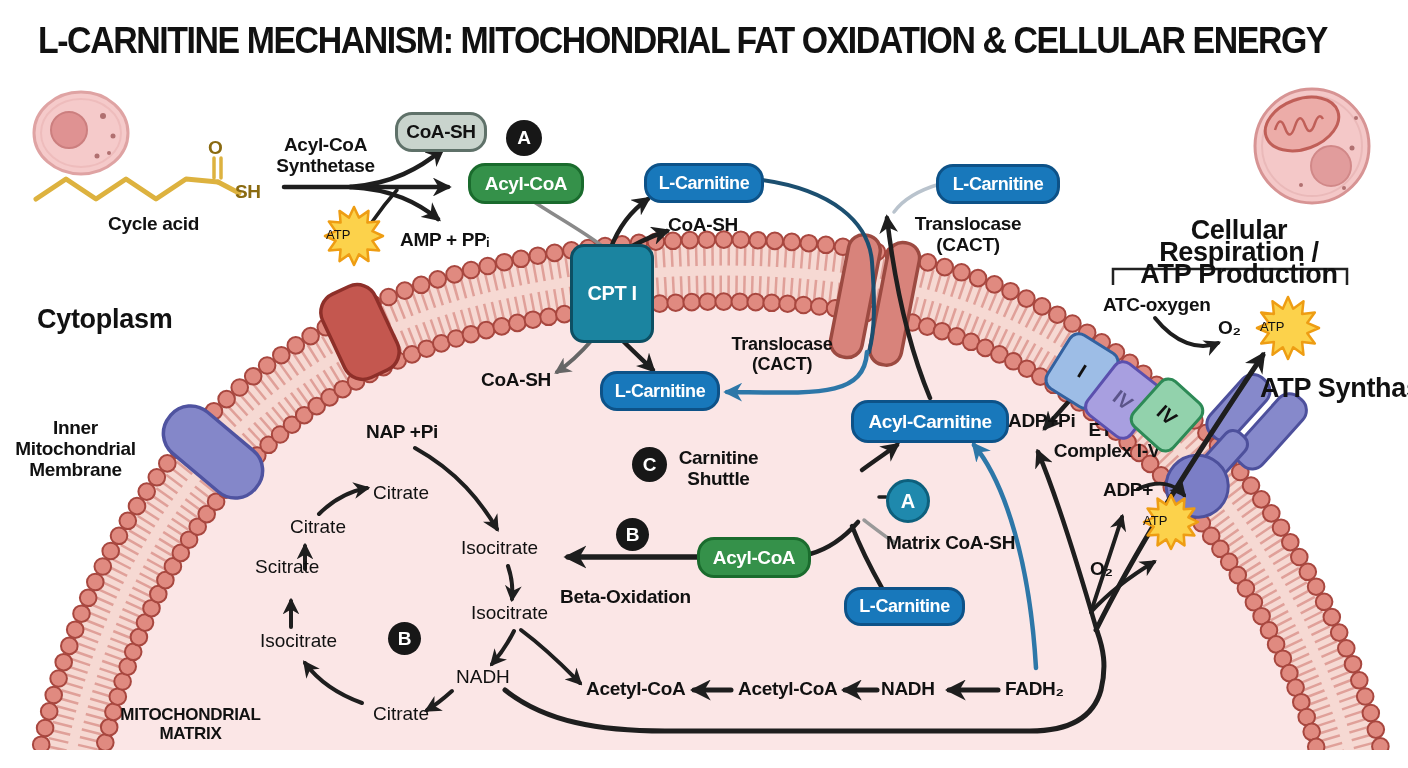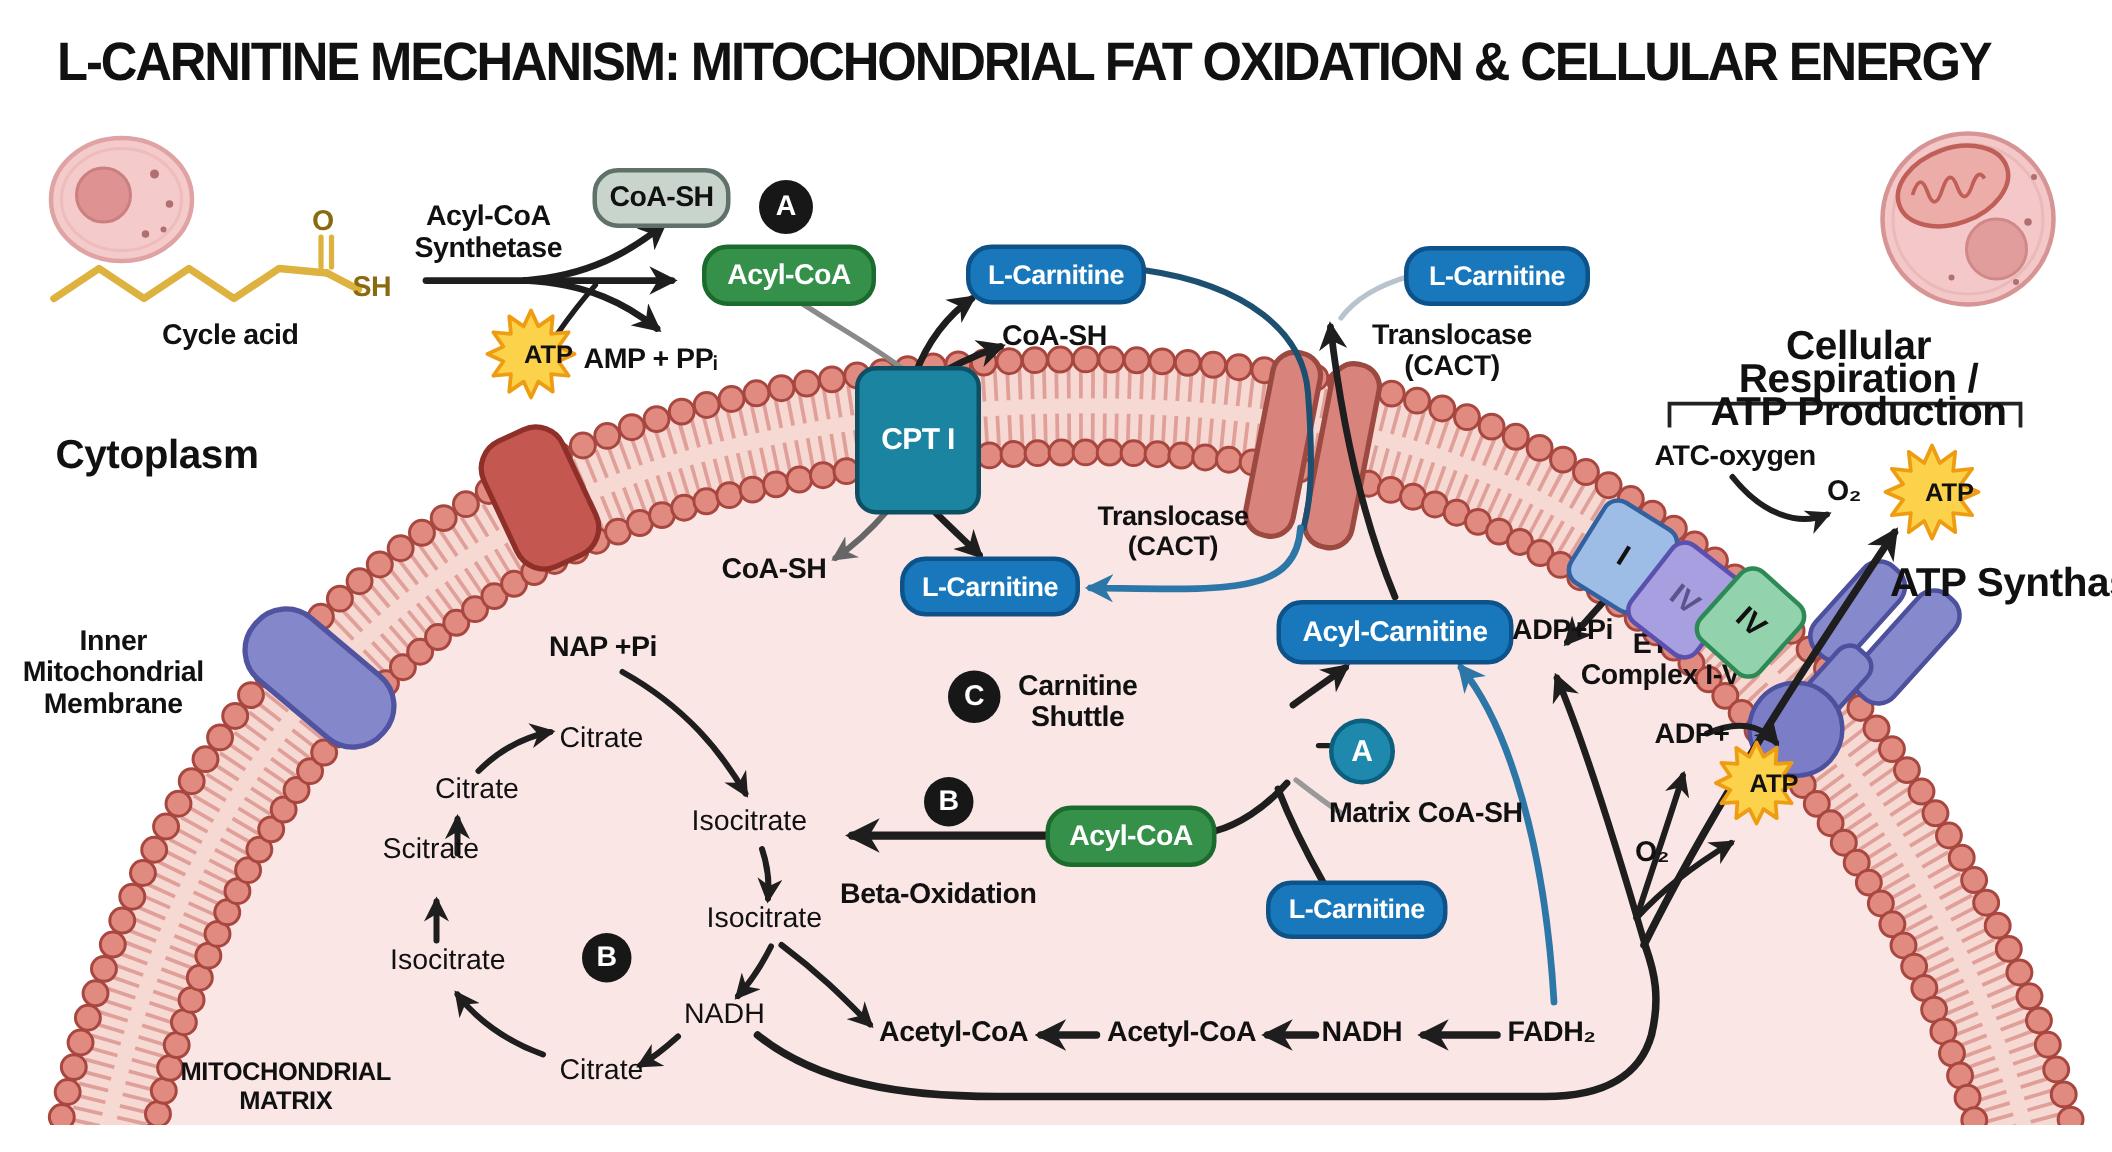--- a/index.html
+++ b/index.html
@@ -23,21 +23,21 @@
   .ebox.teal{background:var(--teal,#1b84a0);border:3px solid #0d4f63;border-radius:14px;font-size:20px;}
   .ebox.green2{background:#2e9047;border:3px solid #155f26;border-radius:12px;font-size:20px;}
   .badge{position:absolute;z-index:3;border-radius:50%;background:var(--badge-black,#171717);color:#fff;
          display:flex;align-items:center;justify-content:center;font-weight:bold;font-size:19px;}
   .badge.teal-a{background:#1f89ad;border:3px solid #0d607d;font-size:20px;}
   .etcbox{position:absolute;z-index:3;border-radius:12px;display:flex;align-items:center;justify-content:center;
           font-weight:bold;font-size:20px;color:#111;}
   .etc1{background:var(--etc1,#9dbde6);border:3px solid #33619f;}
   .etc2{background:var(--etc2,#a89fe0);border:3px solid #5b50ae;color:rgba(40,35,80,.6);}
   .etc3{background:var(--etc3,#92d2ac);border:3px solid #2d8a56;}
-  .atp-lbl{position:absolute;z-index:3;width:56px;text-align:right;font-weight:bold;font-size:17px;}
+  .atp-lbl{position:absolute;z-index:3;width:56px;text-align:left;font-weight:normal;font-size:13px;}
 </style>
 </head>
 <body>
 
 <div id="scene">
 
 <svg id="base" width="1408" height="768" viewBox="0 0 1408 768">
   <defs>
     <marker id="mA" viewBox="0 0 10 10" refX="8" refY="5" markerWidth="4.2" markerHeight="4.2" orient="auto-start-reverse">
       <path d="M0,0 L10,5 L0,10 L3,5 Z" fill="#1e1e1e"></path>
@@ -379,33 +379,33 @@
 
   <g id="stars">
         <polygon points="354.0,207.0 358.9,217.6 368.5,210.9 367.4,222.6 379.1,221.5 372.4,231.1 383.0,236.0 372.4,240.9 379.1,250.5 367.4,249.4 368.5,261.1 358.9,254.4 354.0,265.0 349.1,254.4 339.5,261.1 340.6,249.4 328.9,250.5 335.6,240.9 325.0,236.0 335.6,231.1 328.9,221.5 340.6,222.6 339.5,210.9 349.1,217.6" fill="var(--star-yellow,#fcd24b)" stroke="var(--star-border,#ee9d13)" stroke-width="2.5" stroke-linejoin="round"></polygon>
         <polygon points="1288.0,297.0 1293.2,308.7 1303.5,301.2 1302.1,313.9 1314.8,312.5 1307.3,322.8 1319.0,328.0 1307.3,333.2 1314.8,343.5 1302.1,342.1 1303.5,354.8 1293.2,347.3 1288.0,359.0 1282.8,347.3 1272.5,354.8 1273.9,342.1 1261.2,343.5 1268.7,333.2 1257.0,328.0 1268.7,322.8 1261.2,312.5 1273.9,313.9 1272.5,301.2 1282.8,308.7" fill="var(--star-yellow,#fcd24b)" stroke="var(--star-border,#ee9d13)" stroke-width="2.5" stroke-linejoin="round"></polygon>
         <polygon points="1171.0,495.0 1175.7,504.6 1184.5,498.6 1183.7,509.3 1194.4,508.5 1188.4,517.3 1198.0,522.0 1188.4,526.7 1194.4,535.5 1183.7,534.7 1184.5,545.4 1175.7,539.4 1171.0,549.0 1166.3,539.4 1157.5,545.4 1158.3,534.7 1147.6,535.5 1153.6,526.7 1144.0,522.0 1153.6,517.3 1147.6,508.5 1158.3,509.3 1157.5,498.6 1166.3,504.6" fill="var(--star-yellow,#fcd24b)" stroke="var(--star-border,#ee9d13)" stroke-width="2.5" stroke-linejoin="round"></polygon>
       </g>
 </svg>
 
 <h1 class="title">L-CARNITINE MECHANISM: MITOCHONDRIAL FAT OXIDATION &amp; CELLULAR ENERGY</h1>
 
-<div class="lbl b s20" style="left:37px;top:292px">Cytoplasm</div>
+<div class="lbl b s20" style="left:37px;top:308px">Cytoplasm</div>
 <div class="lbl b c" style="left:8px;top:417px;width:135px">Inner
 Mitochondrial
 Membrane</div>
 <div class="lbl b c s17" style="left:108px;top:705px;width:165px">MITOCHONDRIAL
 MATRIX</div>
 
 <div class="lbl b" style="left:108px;top:213px">Cycle acid</div>
 <div class="lbl b gold" style="left:208px;top:137px">O</div>
 <div class="lbl b gold" style="left:235px;top:181px">SH</div>
 <div class="lbl b c" style="left:258px;top:134px;width:135px">Acyl-CoA
 Synthetase</div>
-<div class="lbl b" style="left:389px;top:229px">AMP + PPᵢ</div>
+<div class="lbl b" style="left:400px;top:229px">AMP + PPᵢ</div>
 
 <div class="atp-lbl" style="left:326px;top:227px">ATP</div>
 <div class="atp-lbl" style="left:1260px;top:319px">ATP</div>
 <div class="atp-lbl" style="left:1143px;top:513px">ATP</div>
 
 <div class="pill gray" style="left:395px;top:112px;width:86px;height:34px">CoA-SH</div>
 <div class="pill green" style="left:468px;top:163px;width:110px;height:35px">Acyl-CoA</div>
 <div class="pill blue" style="left:644px;top:163px;width:114px;height:34px">L-Carnitine</div>
 <div class="pill blue" style="left:936px;top:164px;width:118px;height:34px">L-Carnitine</div>
 <div class="pill blue" style="left:600px;top:371px;width:114px;height:34px">L-Carnitine</div>

